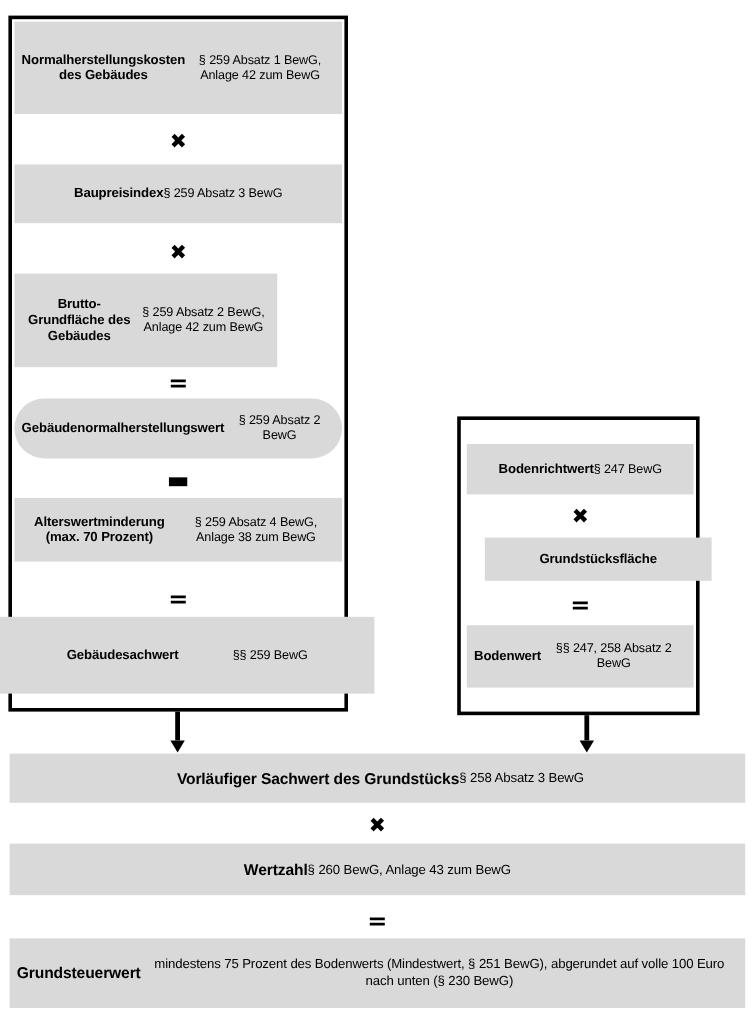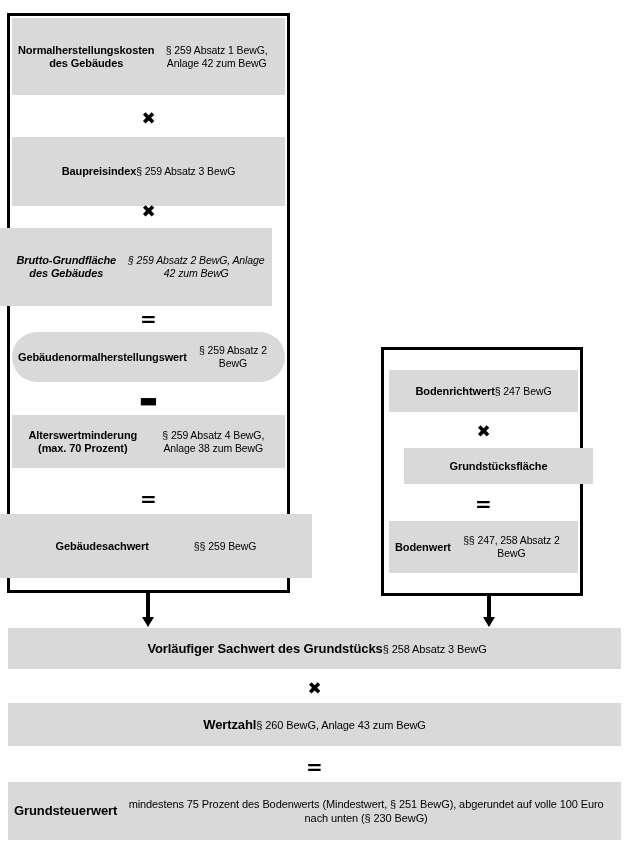--- a/index.html
+++ b/index.html
@@ -112,28 +112,28 @@
 
   <div class="frame" id="frame-building"></div>
 
   <div class="gbox" style="left:12px; top:18px; width:273px; height:77px;">
     <div class="title">Normalherstellungskosten des Gebäudes</div>
     <div class="ref">§ 259 Absatz 1 BewG, Anlage 42 zum BewG</div>
   </div>
 
   <div class="op times" style="left:12px; top:110px; width:273px;">✖</div>
 
-  <div class="gbox" style="left:12px; top:137px; width:273px; height:69px;">
+  <div class="gbox" style="left:12px; top:137px; width:273px; height:49px;">
     <div class="title">Baupreisindex</div>
     <div class="ref">§ 259 Absatz 3 BewG</div>
   </div>
 
   <div class="op times" style="left:12px; top:203px; width:273px;">✖</div>
 
-  <div class="gbox" style="left:0; top:228px; width:272px; height:78px;font-style:italic;">
+  <div class="gbox" style="left:12px; top:228px; width:219px; height:78px;">
     <div class="title">Brutto-Grundfläche des Gebäudes</div>
     <div class="ref">§ 259 Absatz 2 BewG, Anlage 42 zum BewG</div>
   </div>
 
   <div class="op equals" style="left:12px; top:309px; width:273px;">=</div>
 
   <div class="gbox" style="left:12px; top:332px; width:273px; height:50px;border-radius:25px;">
     <div class="title">Gebäudenormalherstellungswert</div>
     <div class="ref">§ 259 Absatz 2 BewG</div>
   </div>

